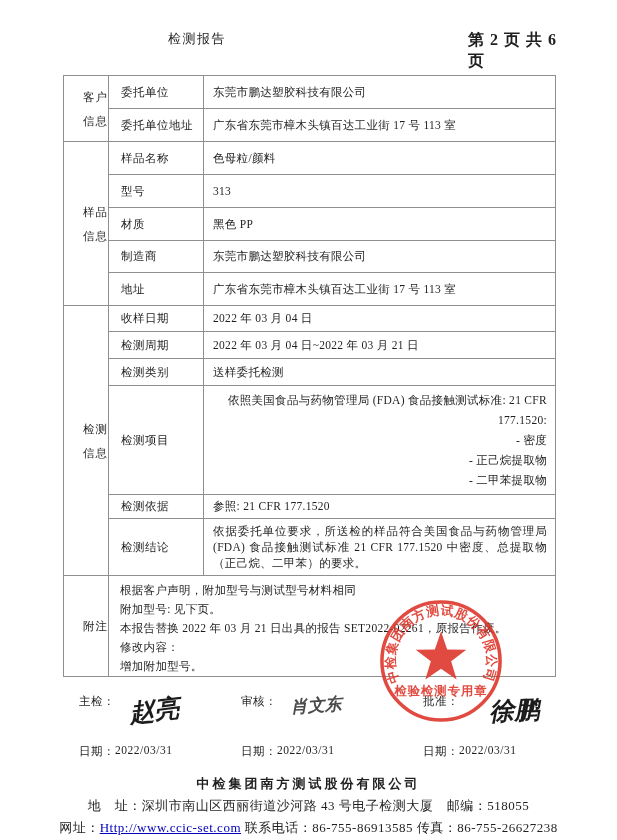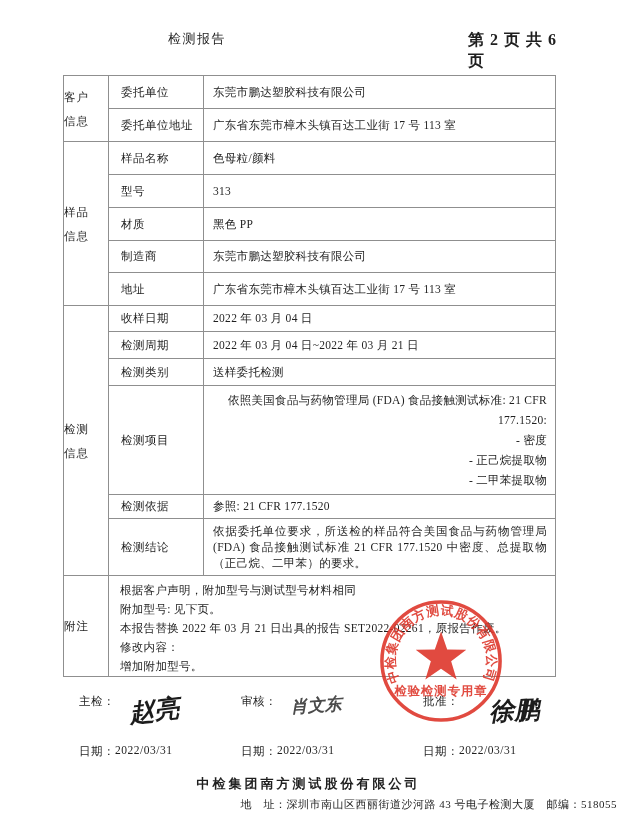--- a/index.html
+++ b/index.html
@@ -17,21 +17,21 @@
   .report-no      { position:absolute; left:173px; top:14px; font-size:12.5px; font-weight:bold; }
   .page-info      { position:absolute; left:406px; top:14px; font-size:16px; font-weight:bold; letter-spacing:1px; }
 
   
   table.info {
     position:absolute; top:75px; left:63px; width:492px;
     border-collapse:collapse; table-layout:fixed;
     font-size:11.5px;
   }
   table.info td { border:1px solid #8f8f8f; vertical-align:middle; }
-  td.group { text-align:left; letter-spacing:1px; }
+  td.group { text-align:right; letter-spacing:1px; }
   td.group div { line-height:24px; }
   td.lbl { padding-left:12px; letter-spacing:0.5px; }
   td.val { padding-left:9px; padding-right:8px; letter-spacing:0.3px; }
   td.val.top { vertical-align:top; }
   .mline { line-height:20px;text-align:right; }
   td.pad-v { padding-top:4px; padding-bottom:4px; }
   .justify { text-align:justify; line-height:16px; }
   .h33{height:33px} .h32{height:32px} .h26{height:26px} .h27{height:27px}
   .h88{height:88px} .h24{height:24px} .h46{height:46px} .h100{height:100px}
   td.notes-cell { vertical-align:top; padding:5px 10px 0 11px; }
@@ -52,21 +52,21 @@
   .date-grid { margin-top:16px; }
   .date-cell { display:flex; padding-left:16px; height:20px; }
   .date-value { }
 
   
   .stamp { position:absolute; left:377px; top:597px; width:128px; height:128px; opacity:0.88; pointer-events:none; }
 
   
   .footer { position:absolute; top:775px; left:0; width:100%; text-align:center; }
   .f-company { font-size:13px; font-weight:bold; letter-spacing:3px; }
-  .f-line { font-size:11px; margin-top:4px; letter-spacing:0.5px;text-align:right; }
+  .f-line { font-size:13px; margin-top:4px; letter-spacing:0.5px; }
   .f-link { color:#0000bb; text-decoration:underline; cursor:pointer; }
 </style>
 </head>
 <body>
 
 <div class="page">
 
   <div class="header">
     <div class="header-title">检测报告</div>
     <div class="page-info">第 2 页 共 6 页</div>
@@ -210,15 +210,20 @@
         <textPath href="#arcTop" startOffset="3">中检集团南方测试股份有限公司</textPath>
       </text>
       <polygon fill="#dd3226" points="65,35 71.3,53.3 90.7,53.7 75.3,65.3 80.9,83.8 65,72.8 49.1,83.8 54.7,65.3 39.3,53.7 58.7,53.3"></polygon>
       <text x="65" y="100" text-anchor="middle" font-size="12.5" font-weight="bold" fill="#dd3226" letter-spacing="1" font-family="Liberation Serif, serif">检验检测专用章</text>
     </svg>
   </div>
 
   <div class="footer">
     <div class="f-company">中检集团南方测试股份有限公司</div>
     <div class="f-line">地　址：深圳市南山区西丽街道沙河路 43 号电子检测大厦　邮编：518055</div>
+    <div class="f-line">
+      <span>网址：</span><span class="f-link">Http://www.ccic-set.com</span>
+      <span>联系电话：86-755-86913585</span>
+      <span>传真：86-755-26627238</span>
+    </div>
   </div>
 
 </div>
 
 </body></html>

